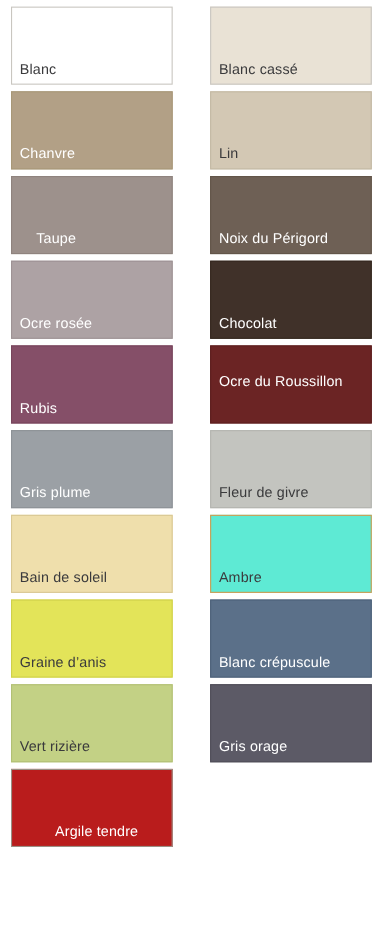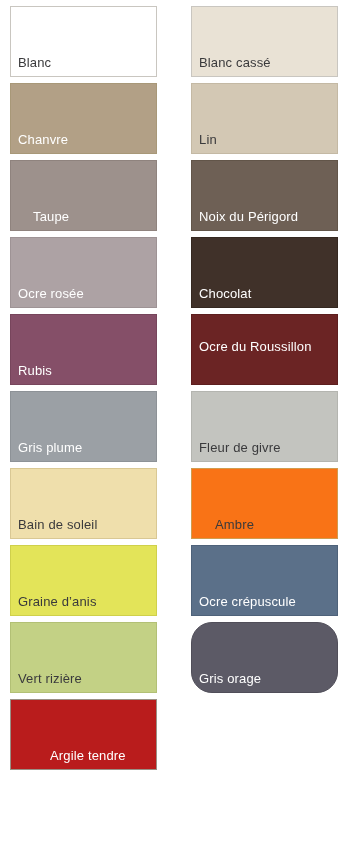--- a/index.html
+++ b/index.html
@@ -90,31 +90,31 @@
     </div>
     <div class="swatch" style="background-color: rgb(155, 160, 165); border-color: rgb(141, 146, 151);">
       <span class="swatch-label label-light">Gris plume</span>
     </div>
     <div class="swatch" style="background-color: rgb(195, 196, 191); border-color: rgb(180, 181, 176);">
       <span class="swatch-label label-dark">Fleur de givre</span>
     </div>
     <div class="swatch" style="background-color: rgb(239, 223, 172); border-color: rgb(217, 200, 148);">
       <span class="swatch-label label-dark">Bain de soleil</span>
     </div>
-    <div class="swatch" style="background-color: #f97316; border-color: rgb(208, 156, 80); padding-left: 16px;">
+    <div class="swatch" style="background-color: #5eead4; border-color: rgb(208, 156, 80);">
       <span class="swatch-label label-dark">Ambre</span>
     </div>
     <div class="swatch" style="background-color: rgb(227, 228, 89); border-color: rgb(207, 208, 75);">
       <span class="swatch-label label-dark">Graine d’anis</span>
     </div>
     <div class="swatch" style="background-color: rgb(91, 112, 137); border-color: rgb(78, 98, 122);">
-      <span class="swatch-label label-light">Ocre crépuscule</span>
+      <span class="swatch-label label-light">Blanc crépuscule</span>
     </div>
     <div class="swatch" style="background-color: rgb(195, 209, 133); border-color: rgb(178, 192, 117);">
       <span class="swatch-label label-dark">Vert rizière</span>
     </div>
-    <div class="swatch" style="background-color: rgb(92, 90, 102); border-color: rgb(80, 78, 89); border-radius: 21px;">
+    <div class="swatch" style="background-color: rgb(92, 90, 102); border-color: rgb(80, 78, 89);">
       <span class="swatch-label label-light">Gris orage</span>
     </div>
     <div class="swatch" style="background-color: #b91c1c; border-color: rgb(154, 144, 133); padding-left: 32px;">
       <span class="swatch-label label-light">Argile tendre</span>
     </div>
   </div>
 
 </body></html>

